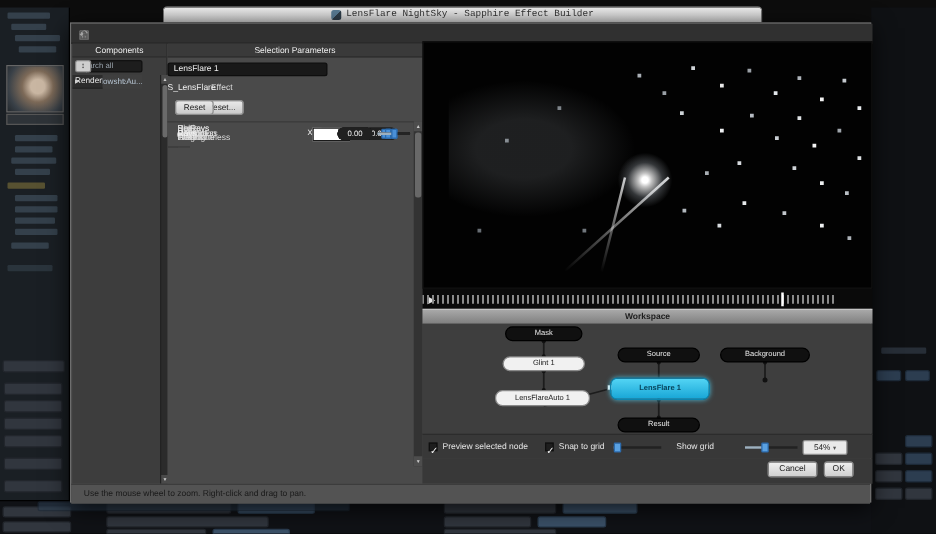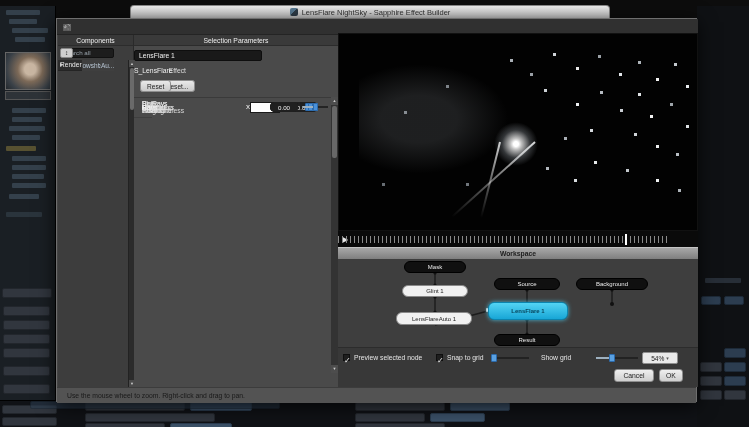--- a/index.html
+++ b/index.html
@@ -19,21 +19,21 @@
   .hval{background:#3b5168;border:1px solid #2a3c4f;border-radius:2px;}
   #host-right{left:697px;top:6px;width:52px;height:421px;background:#0f1114;}
   .hblue{background:#2c3d50;border:1px solid #1d2a38;border-radius:2px;}
 
   
   #title-bar{left:130px;top:5px;width:480px;height:13px;
      background:linear-gradient(#efefef,#c9c9c9);border:1px solid #8a8a8a;border-bottom:none;
      border-radius:4px 4px 0 0;display:flex;align-items:center;justify-content:center;gap:4px;}
   #title-bar .app-ico{position:static;width:8px;height:8px;border-radius:2px;
      background:linear-gradient(135deg,#5a7d96 50%,#2e3d49 50%);}
-  #title-bar .ttl{position:static;font-size:7.5px;color:#333;white-space:nowrap;}
+  #title-bar .ttl{position:static;font-size:7.5px;color:#333;white-space:nowrap;font-family:Liberation Mono, monospace;}
 
   
   #dialog{left:56px;top:18px;width:641px;height:384px;background:#454545;
      border:1px solid #6e6e6e;box-shadow:0 4px 18px rgba(0,0,0,.8);}
   #dtoolbar{left:0;top:0;width:641px;height:16px;background:#303030;border-bottom:1px solid #242424;
      display:flex;align-items:center;gap:7px;padding-left:6px;}
   .tico{position:static;font-size:9px;color:#a9a9a9;line-height:16px;}
   .tico.dim{color:#585858;}
 
   

